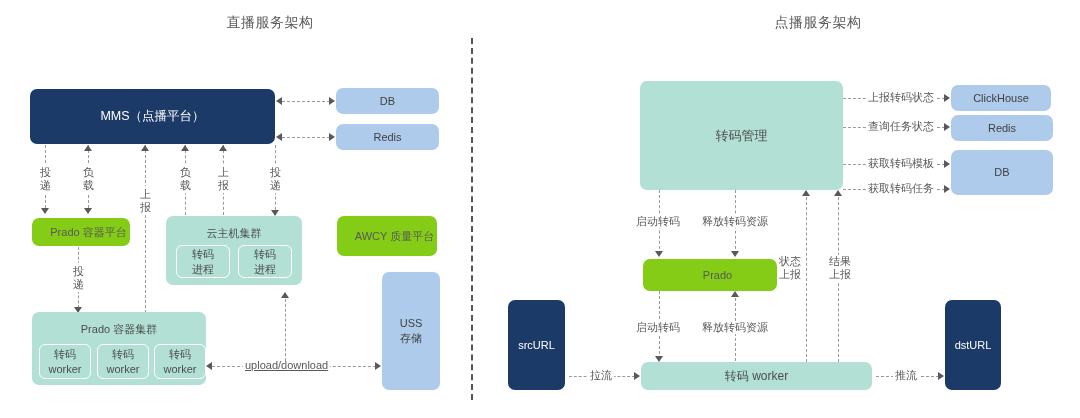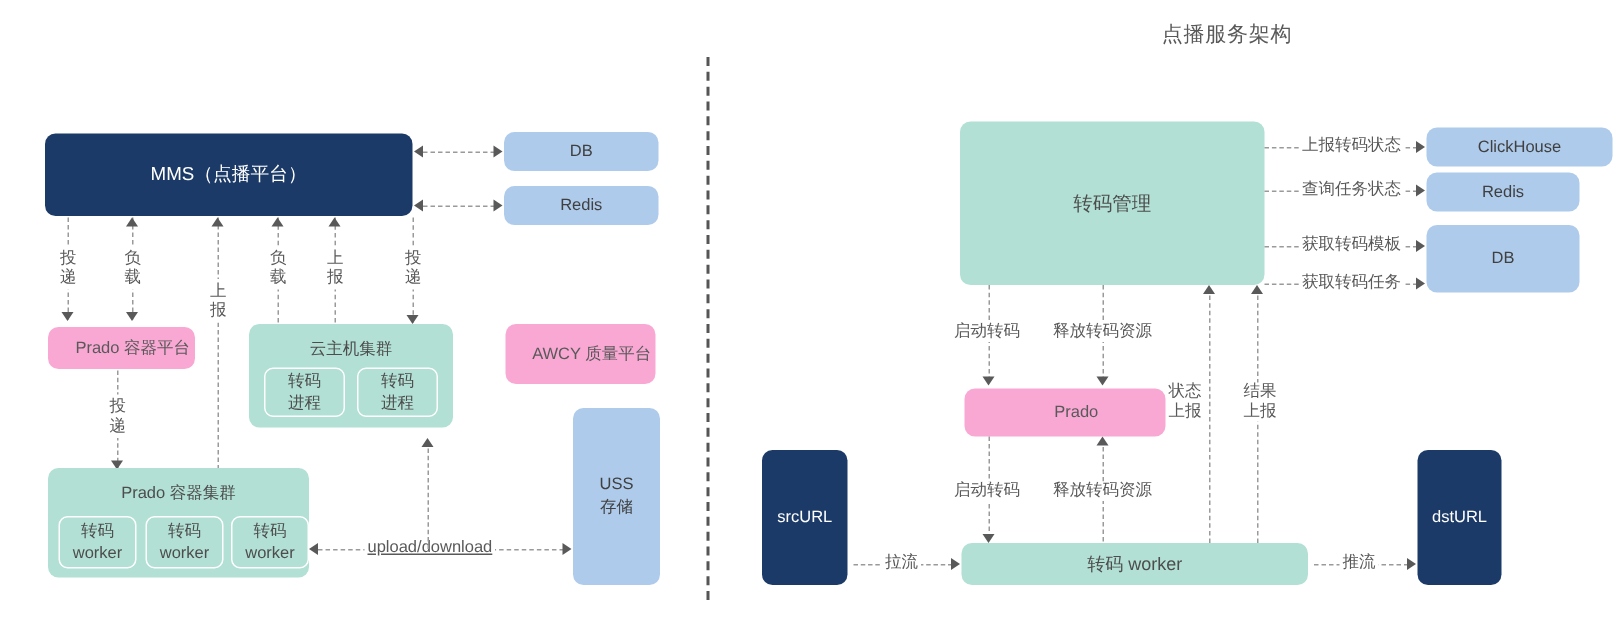--- a/index.html
+++ b/index.html
@@ -30,21 +30,21 @@
     justify-content:center;
     text-align:center;
     border-radius:7px;
     font-size:11px;
     line-height:1.35;
     white-space:pre-line;
   }
   .box.navy{background:#1b3a67;color:#ffffff;}
   .box.blue{background:#aecbeb;color:#404040;}
   .box.mint{background:#b2e0d4;color:#4d4d4d;}
-  .box.grey{background:#f9a8d4;color:#595959;padding-left:15px;}
+  .box.grey{background:#84cc16;color:#595959;padding-left:15px;}
   .box.mint-outline{
     background:transparent;
     border:1px solid #ffffff;
     color:#4d4d4d;
     border-radius:6px;
     font-size:11px;
   }
   .box.label-top{
     align-items:flex-start;
     padding-top:10px;
@@ -104,20 +104,21 @@
     position:absolute;
     border-left:2px dashed #555555;
     width:0;
   }
 </style>
 </head>
 <body>
 
 <div id="canvas">
 
+  <div class="title" style="left:210px;top:14px;width:120px;">直播服务架构</div>
   <div class="title" style="left:758px;top:14px;width:120px;">点播服务架构</div>
 
   <div class="divider" style="left:471px;top:38px;height:362px;"></div>
 
   <div class="box navy" style="left:30px;top:89px;width:245px;height:55px;font-size:12.5px;">MMS（点播平台）</div>
 
   <div class="box blue" style="left:336px;top:88px;width:103px;height:26px;">DB</div>
 
   <div class="box blue" style="left:336px;top:124px;width:103px;height:26px;">Redis</div>
 
@@ -203,21 +204,21 @@
   <div class="hline" style="left:212px;top:366px;width:164px;"></div>
   <div class="edge-label" style="left:243px;top:359px;text-decoration:underline;">upload/download</div>
   <div class="arrow left" style="left:206px;top:362px;"></div>
   <div class="arrow right" style="left:375px;top:362px;"></div>
 
   <div class="vline" style="left:285px;top:294px;height:72px;"></div>
   <div class="arrow up" style="left:281px;top:292px;"></div>
 
   <div class="box mint" style="left:640px;top:81px;width:203px;height:109px;font-size:13px;">转码管理</div>
 
-  <div class="box blue" style="left:951px;top:85px;width:124px;height:26px;text-align:right;">ClickHouse</div>
+  <div class="box blue" style="left:951px;top:85px;width:100px;height:26px;text-align:right;">ClickHouse</div>
 
   <div class="box blue" style="left:951px;top:115px;width:102px;height:26px;">Redis</div>
 
   <div class="box blue" style="left:951px;top:150px;width:102px;height:45px;">DB</div>
 
   <div class="hline" style="left:843px;top:98px;width:102px;"></div>
   <div class="edge-label" style="left:866px;top:91px;">上报转码状态</div>
   <div class="arrow right" style="left:944px;top:94px;"></div>
 
   <div class="hline" style="left:843px;top:127px;width:102px;"></div>

